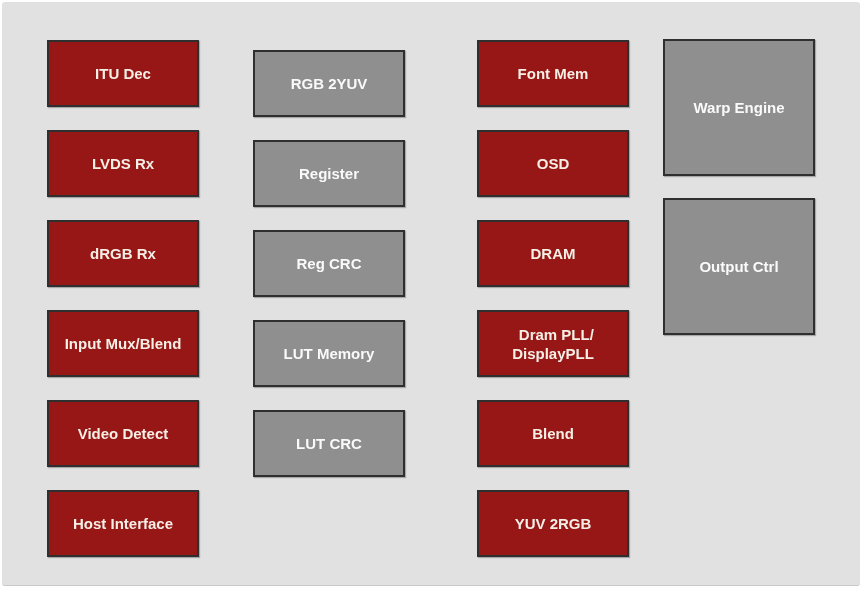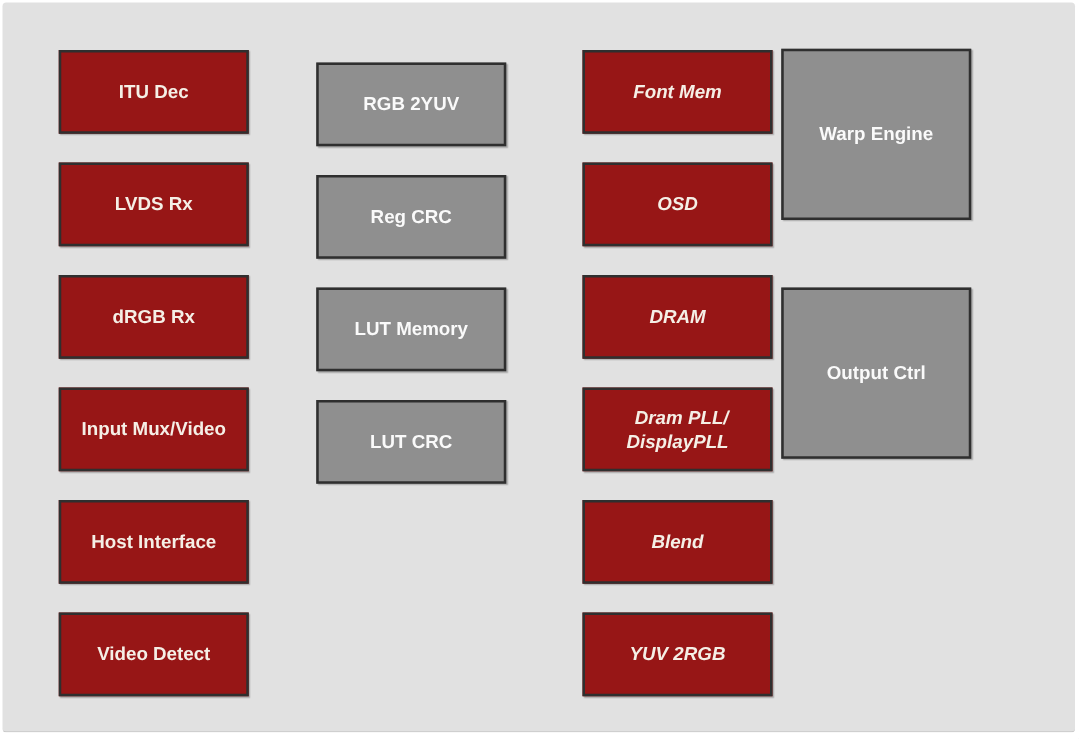--- a/index.html
+++ b/index.html
@@ -27,22 +27,22 @@
   }
   .col {
     position: absolute;
     width: 152px;
     display: flex;
     flex-direction: column;
     gap: 23px;
   }
   .col-0 { left: 45px;  top: 38px; }
   .col-1 { left: 251px; top: 48px; }
-  .col-2 { left: 464px; top: 38px; font-style: italic; }
-  .col-3 { left: 623px; top: 37px; gap: 54px; }
+  .col-2 { left: 475px; top: 38px; }
+  .col-3 { left: 661px; top: 37px; gap: 22px; }
   .block {
     box-sizing: border-box;
     height: 67px;
     border: 2px solid var(--border, #2f2f2f);
     display: flex;
     align-items: center;
     justify-content: center;
     text-align: right;
     font-weight: bold;
     font-size: 15px;
@@ -56,26 +56,27 @@
 </style>
 </head>
 <body>
 
 <div class="viewport">
   <div class="page">
     <div class="col col-0">
         <div class="block red">ITU Dec</div>
         <div class="block red">LVDS Rx</div>
         <div class="block red">dRGB Rx</div>
-        <div class="block red">Input Mux/Video</div>
+        <div class="block red">Input Mux/Blend</div>
+        <div class="block red">Video Detect</div>
         <div class="block red">Host Interface</div>
-        <div class="block red">Video Detect</div>
       </div>
     <div class="col col-1">
         <div class="block gray">RGB 2YUV</div>
+        <div class="block gray">Register</div>
         <div class="block gray">Reg CRC</div>
         <div class="block gray">LUT Memory</div>
         <div class="block gray">LUT CRC</div>
       </div>
     <div class="col col-2">
         <div class="block red">Font Mem</div>
         <div class="block red">OSD</div>
         <div class="block red">DRAM</div>
         <div class="block red">Dram PLL/
 DisplayPLL</div>

